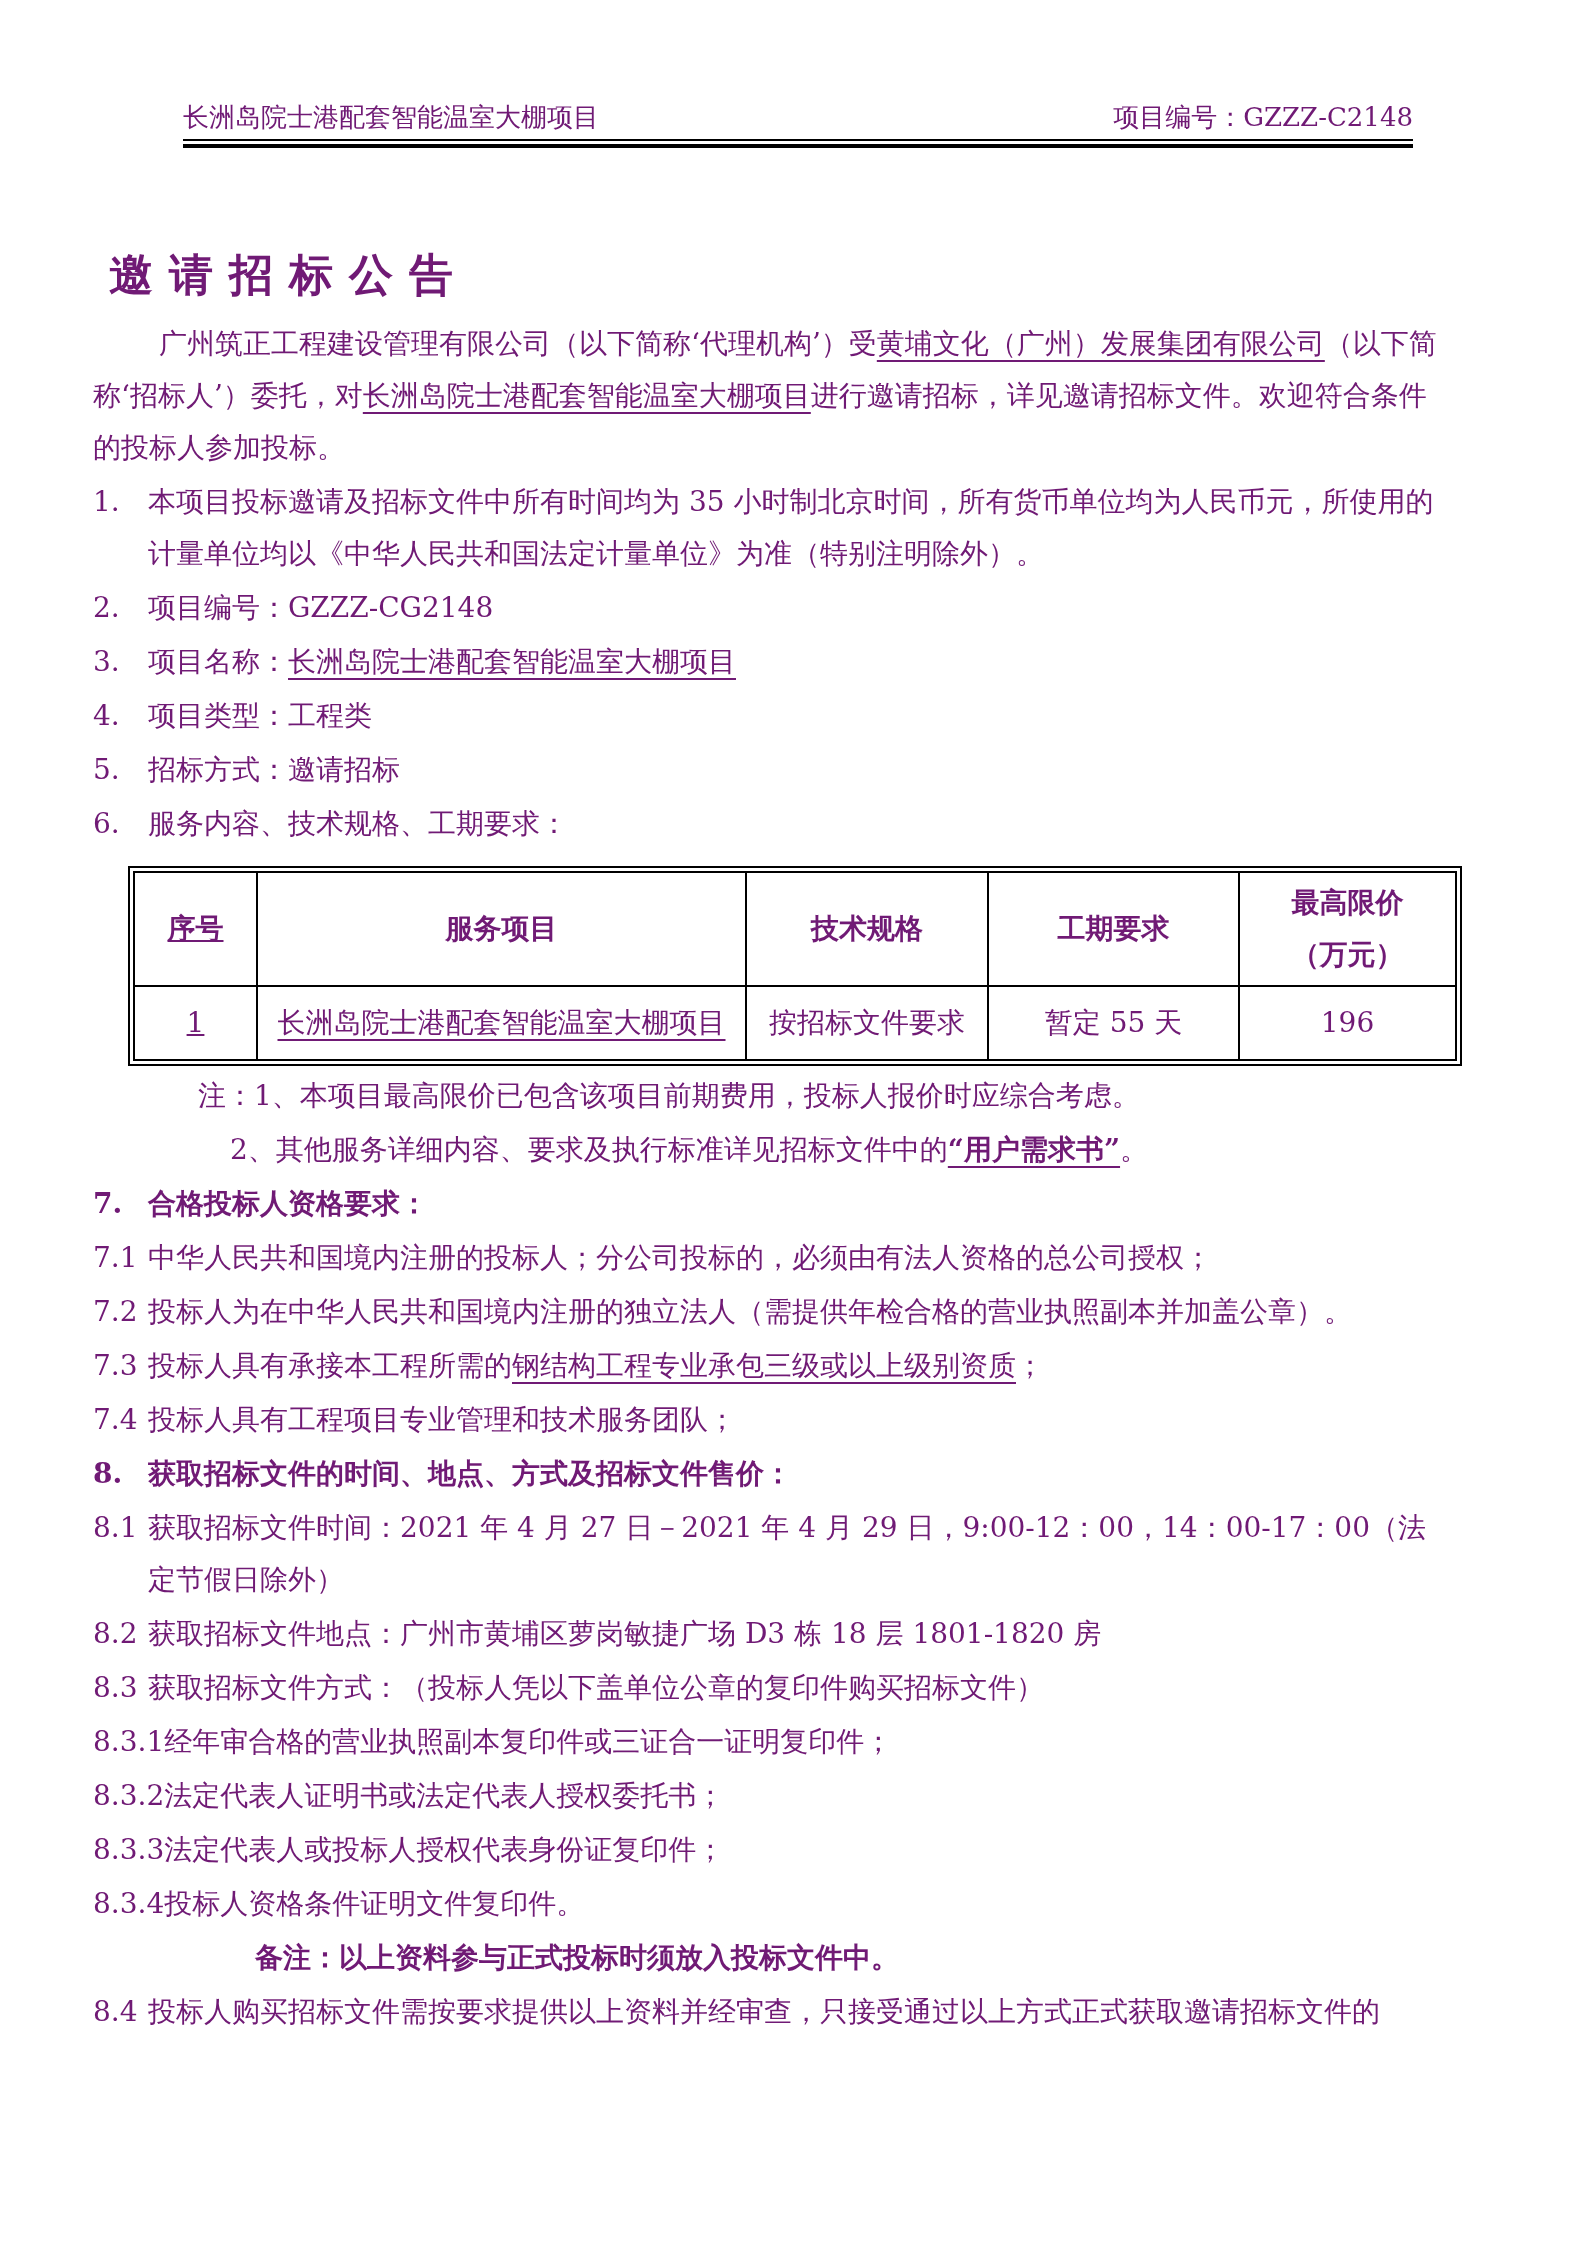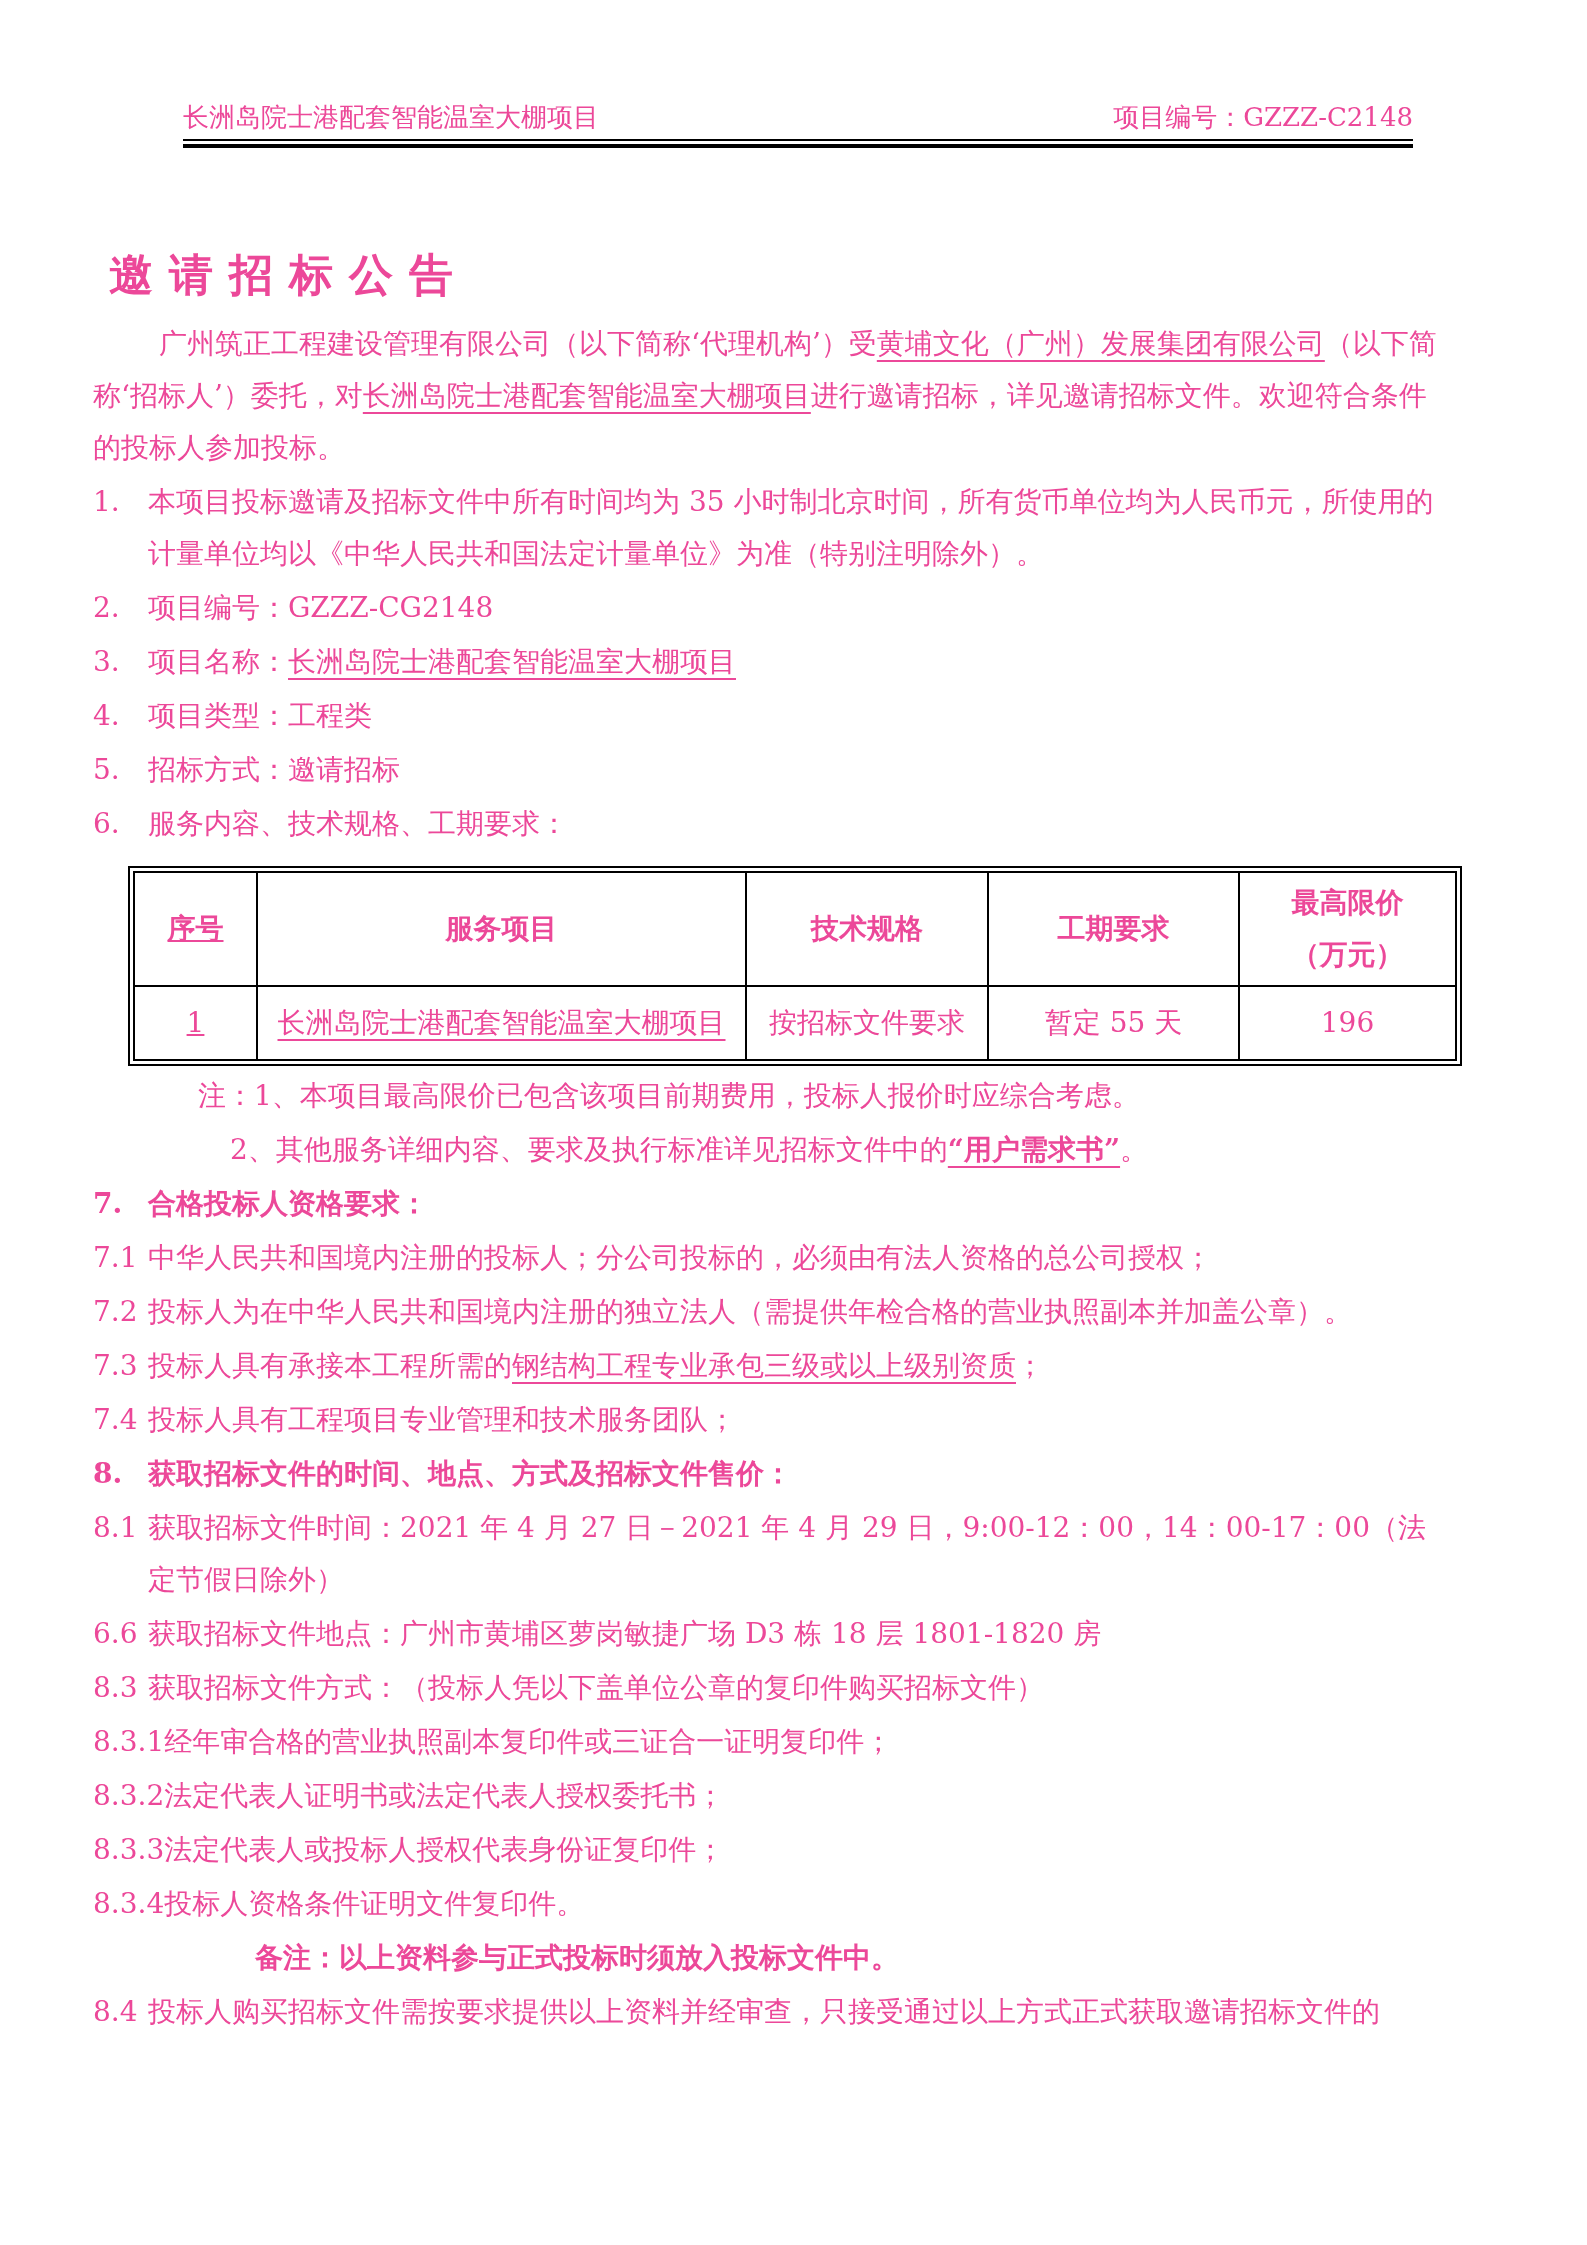--- a/index.html
+++ b/index.html
@@ -1,17 +1,17 @@
 <!DOCTYPE html>
 <html lang="zh"><head>
 <meta charset="utf-8">
 <style>
   html,body{margin:0;padding:0;background:#888;}
   .page{position:relative;width:1587px;height:2245px;background:#ffffff;margin:0 auto;
-        font-family:"DejaVu Serif","Liberation Serif",serif;color:#ec4899;overflow:hidden;}
+        font-family:"DejaVu Serif","Liberation Serif",serif;color:#701a75;overflow:hidden;}
   
   .hdr{position:absolute;left:183px;width:1230px;top:100px;}
   .hdr-row{display:flex;justify-content:space-between;align-items:baseline;
            font-size:26px;line-height:34px;}
   .hdr-rule{margin-top:5px;height:3px;border-top:2px solid #000;border-bottom:4px solid #000;}
   
   .content{position:absolute;left:93px;top:246px;width:1352px;}
   .doc-title{margin:0 0 14px 0;font-size:44px;font-weight:bold;
              letter-spacing:16px;padding-left:16px;line-height:58px;}
   p{margin:0;font-size:28px;line-height:52px;}
@@ -94,21 +94,21 @@
     <p class="note2"><span>2、其他服务详细内容、要求及执行标准详见招标文件中的</span><span class="u b">“用户需求书”</span><span>。</span></p>
 
     <p class="li bold"><span class="num">7.</span><span>合格投标人资格要求：</span></p>
     <p class="li"><span class="num">7.1</span><span>中华人民共和国境内注册的投标人；分公司投标的，必须由有法人资格的总公司授权；</span></p>
     <p class="li"><span class="num">7.2</span><span>投标人为在中华人民共和国境内注册的独立法人（需提供年检合格的营业执照副本并加盖公章）。</span></p>
     <p class="li"><span class="num">7.3</span><span><span>投标人具有承接本工程所需的</span><span class="u">钢结构工程专业承包三级或以上级别资质</span><span>；</span></span></p>
     <p class="li"><span class="num">7.4</span><span>投标人具有工程项目专业管理和技术服务团队；</span></p>
 
     <p class="li bold"><span class="num">8.</span><span>获取招标文件的时间、地点、方式及招标文件售价：</span></p>
     <p class="li"><span class="num">8.1</span><span>获取招标文件时间：2021 年 4 月 27 日－2021 年 4 月 29 日，9:00-12：00，14：00-17：00（法定节假日除外）</span></p>
-    <p class="li"><span class="num">6.6</span><span>获取招标文件地点：广州市黄埔区萝岗敏捷广场 D3 栋 18 层 1801-1820 房</span></p>
+    <p class="li"><span class="num">8.2</span><span>获取招标文件地点：广州市黄埔区萝岗敏捷广场 D3 栋 18 层 1801-1820 房</span></p>
     <p class="li"><span class="num">8.3</span><span>获取招标文件方式：（投标人凭以下盖单位公章的复印件购买招标文件）</span></p>
     <p class="li"><span class="num">8.3.1</span><span>经年审合格的营业执照副本复印件或三证合一证明复印件；</span></p>
     <p class="li"><span class="num">8.3.2</span><span>法定代表人证明书或法定代表人授权委托书；</span></p>
     <p class="li"><span class="num">8.3.3</span><span>法定代表人或投标人授权代表身份证复印件；</span></p>
     <p class="li"><span class="num">8.3.4</span><span>投标人资格条件证明文件复印件。</span></p>
 
     <p class="remark">备注：以上资料参与正式投标时须放入投标文件中。</p>
 
     <p class="li"><span class="num">8.4</span><span>投标人购买招标文件需按要求提供以上资料并经审查，只接受通过以上方式正式获取邀请招标文件的</span></p>
 

